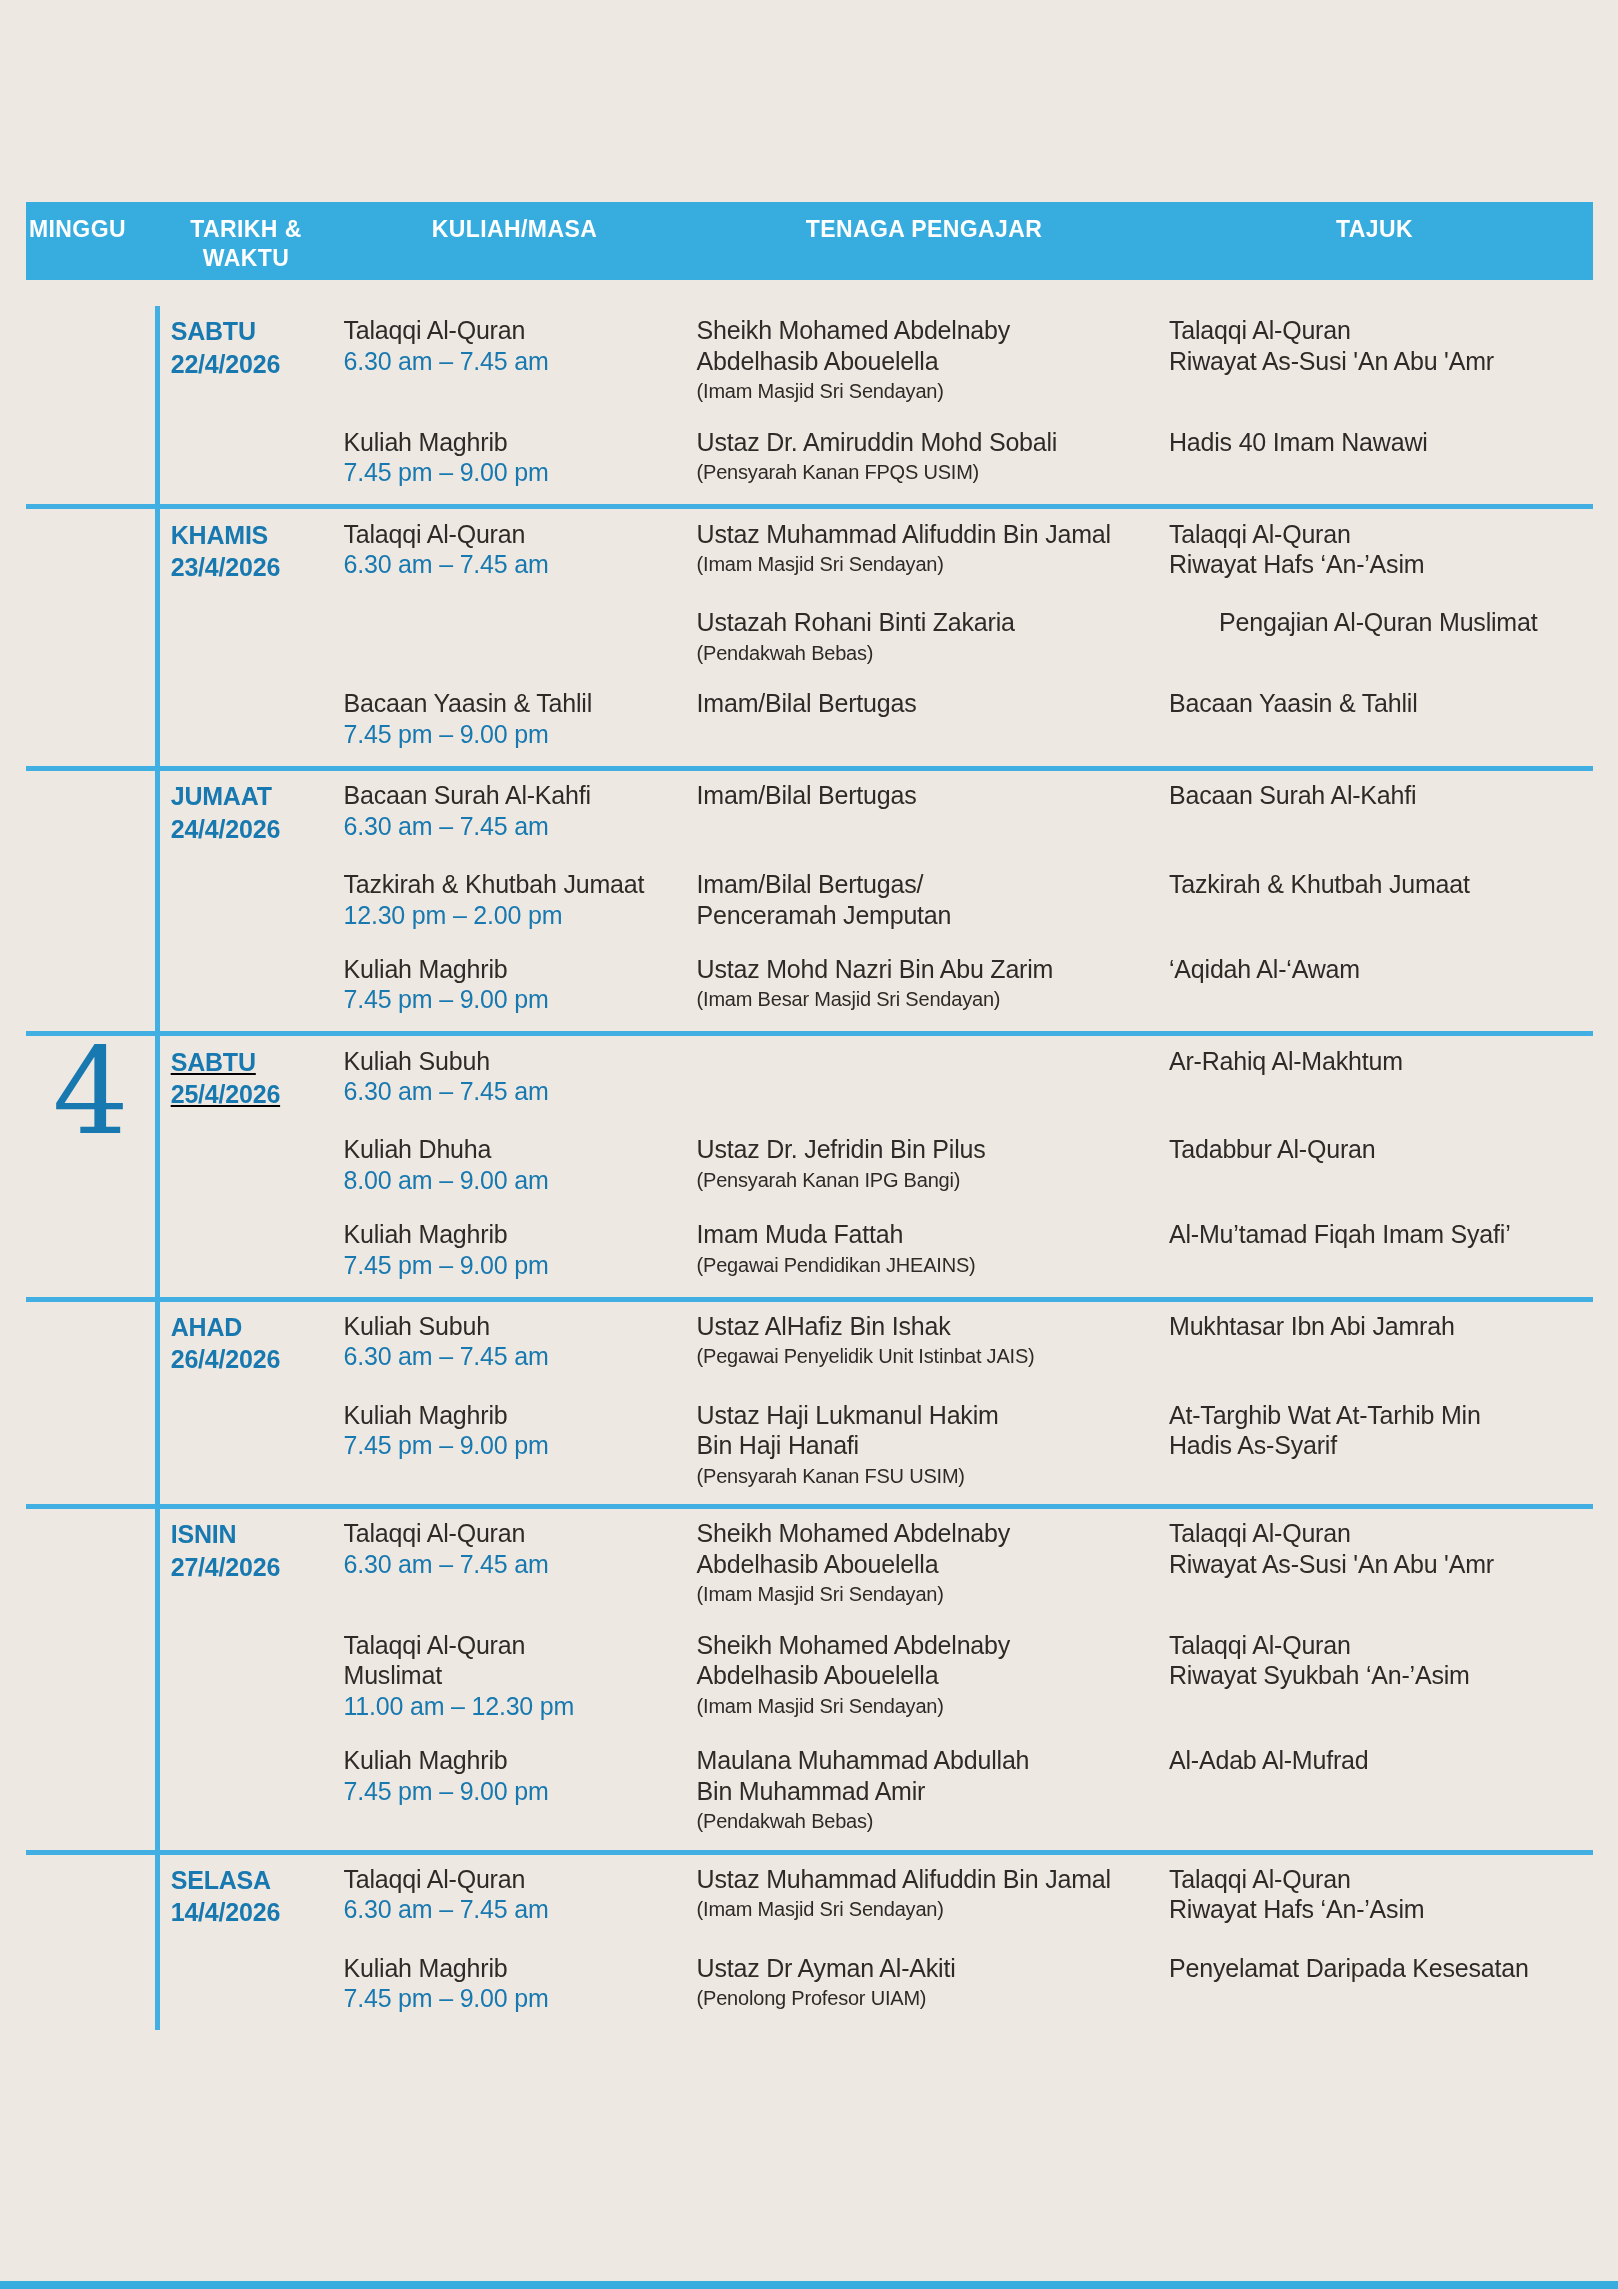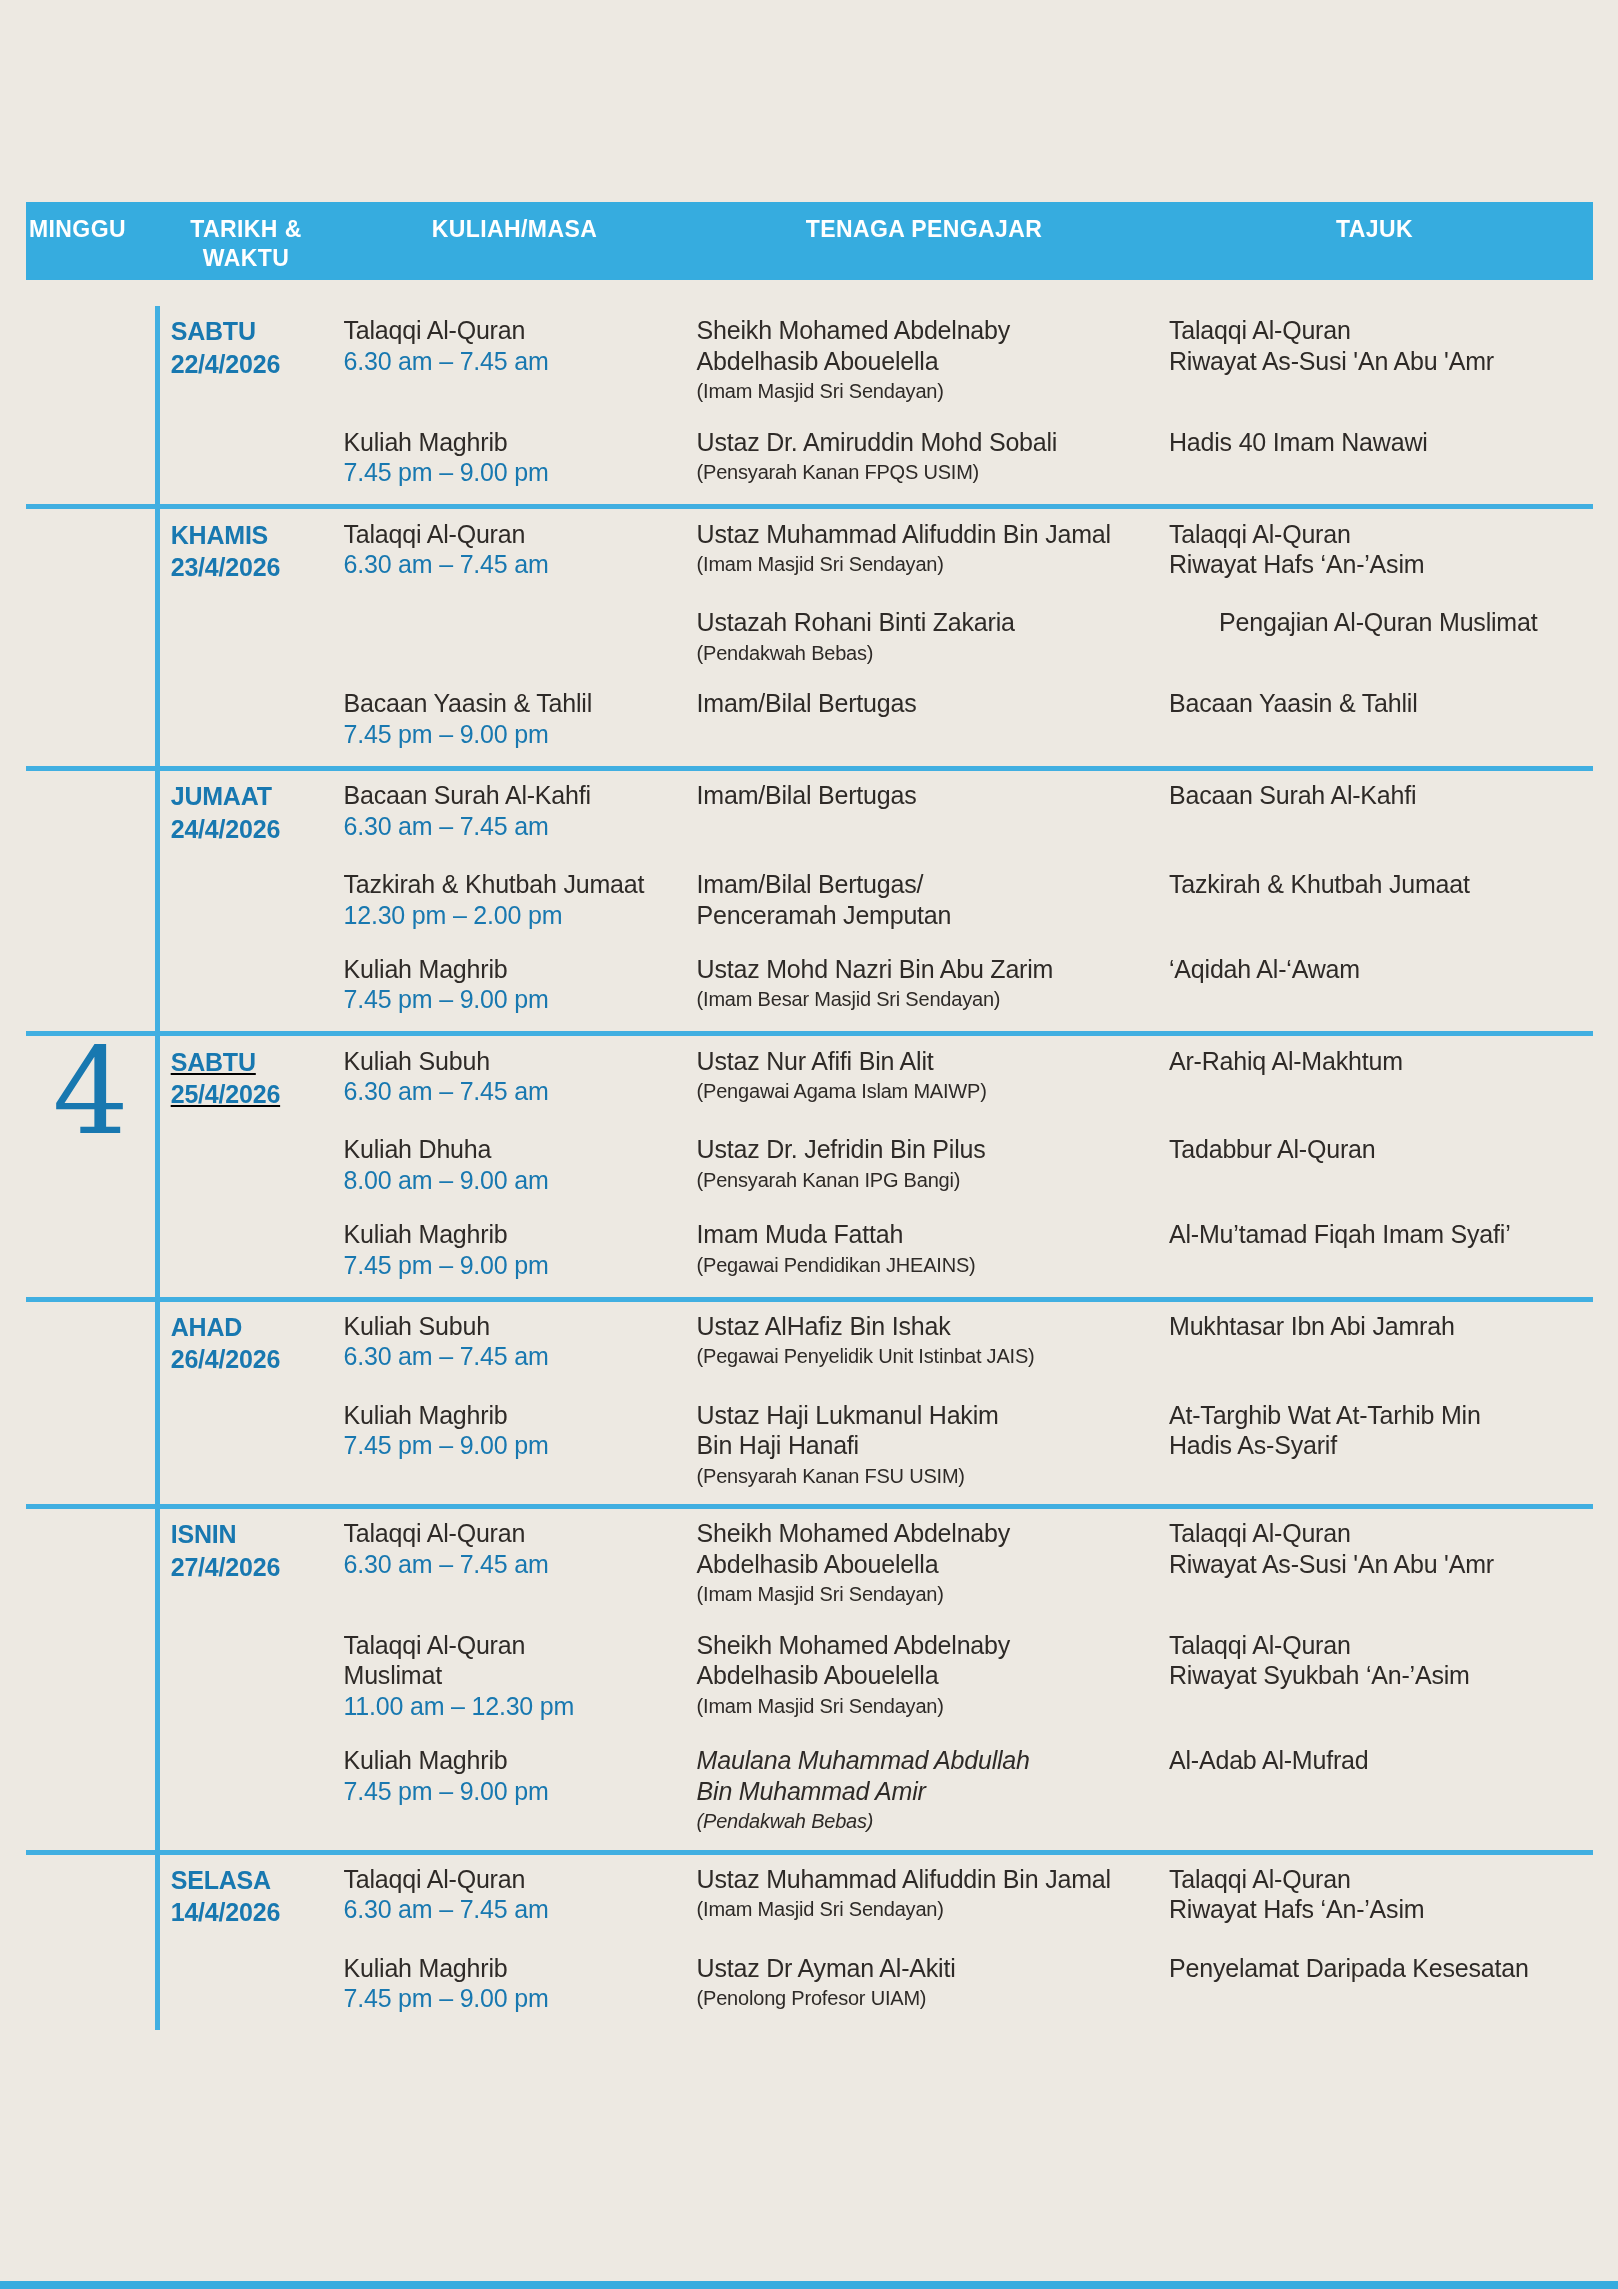--- a/index.html
+++ b/index.html
@@ -197,24 +197,20 @@
       </section>
       <section class="day-section cols">
         <div class="day-cell" style="grid-area: 1 / 2; text-decoration: underline;">
           <div class="day-name">SABTU</div>
           <div class="day-date">25/4/2026</div>
         </div>
         <div class="cell kuliah-cell" style="grid-area: 1 / 3;">
           <div class="line title">Kuliah Subuh</div>
           <div class="line masa">6.30 am – 7.45 am</div>
         </div>
-        <div class="cell pengajar-cell" style="grid-area: 1 / 4;">
-          <div class="line">Ustaz Nur Afifi Bin Alit</div>
-          <div class="note">(Pengawai Agama Islam MAIWP)</div>
-        </div>
         <div class="cell tajuk-cell" style="grid-area: 1 / 5;">
           <div class="line">Ar-Rahiq Al-Makhtum</div>
         </div>
         <div class="cell kuliah-cell" style="grid-area: 2 / 3;">
           <div class="line title">Kuliah Dhuha</div>
           <div class="line masa">8.00 am – 9.00 am</div>
         </div>
         <div class="cell pengajar-cell" style="grid-area: 2 / 4;">
           <div class="line">Ustaz Dr. Jefridin Bin Pilus</div>
           <div class="note">(Pensyarah Kanan IPG Bangi)</div>
@@ -293,21 +289,21 @@
           <div class="note">(Imam Masjid Sri Sendayan)</div>
         </div>
         <div class="cell tajuk-cell" style="grid-area: 2 / 5;">
           <div class="line">Talaqqi Al-Quran</div>
           <div class="line">Riwayat Syukbah ‘An-’Asim</div>
         </div>
         <div class="cell kuliah-cell" style="grid-area: 3 / 3;">
           <div class="line title">Kuliah Maghrib</div>
           <div class="line masa">7.45 pm – 9.00 pm</div>
         </div>
-        <div class="cell pengajar-cell" style="grid-area: 3 / 4; font-style: italic;">
+        <div class="cell pengajar-cell" style="grid-area: 3 / 4;">
           <div class="line">Maulana Muhammad Abdullah</div>
           <div class="line">Bin Muhammad Amir</div>
           <div class="note">(Pendakwah Bebas)</div>
         </div>
         <div class="cell tajuk-cell" style="grid-area: 3 / 5;">
           <div class="line">Al-Adab Al-Mufrad</div>
         </div>
       </section>
       <section class="day-section cols">
         <div class="day-cell" style="grid-area: 1 / 2;">

